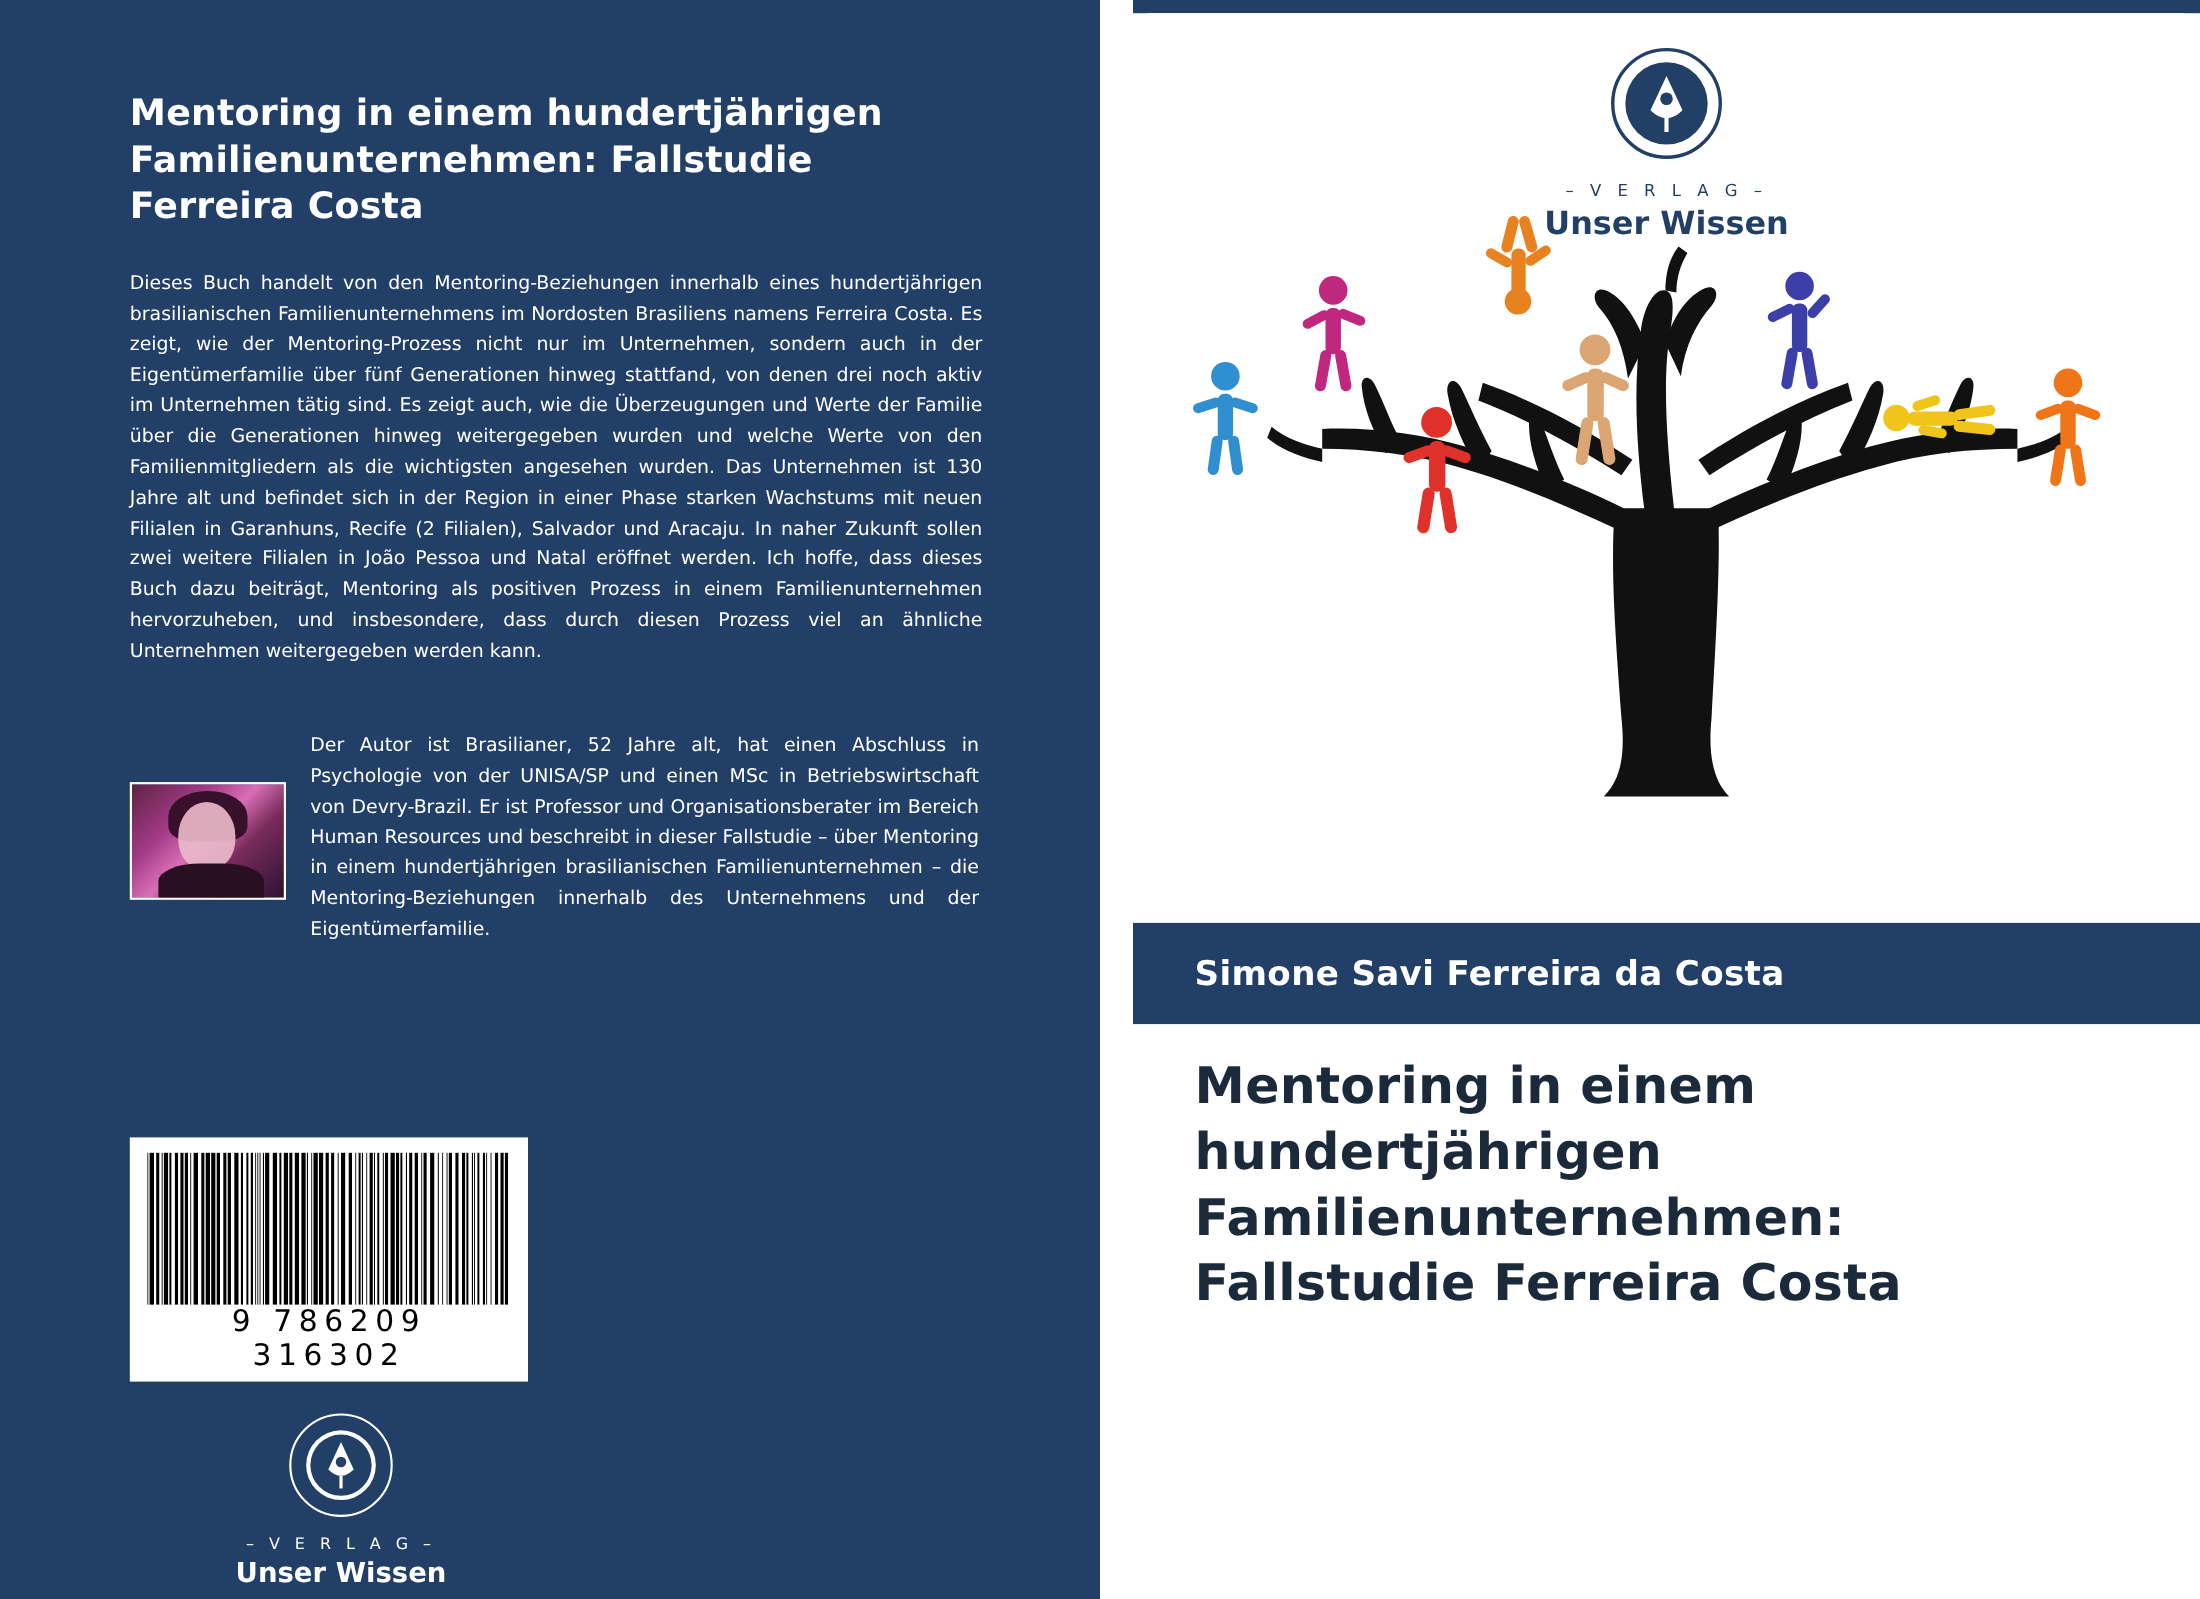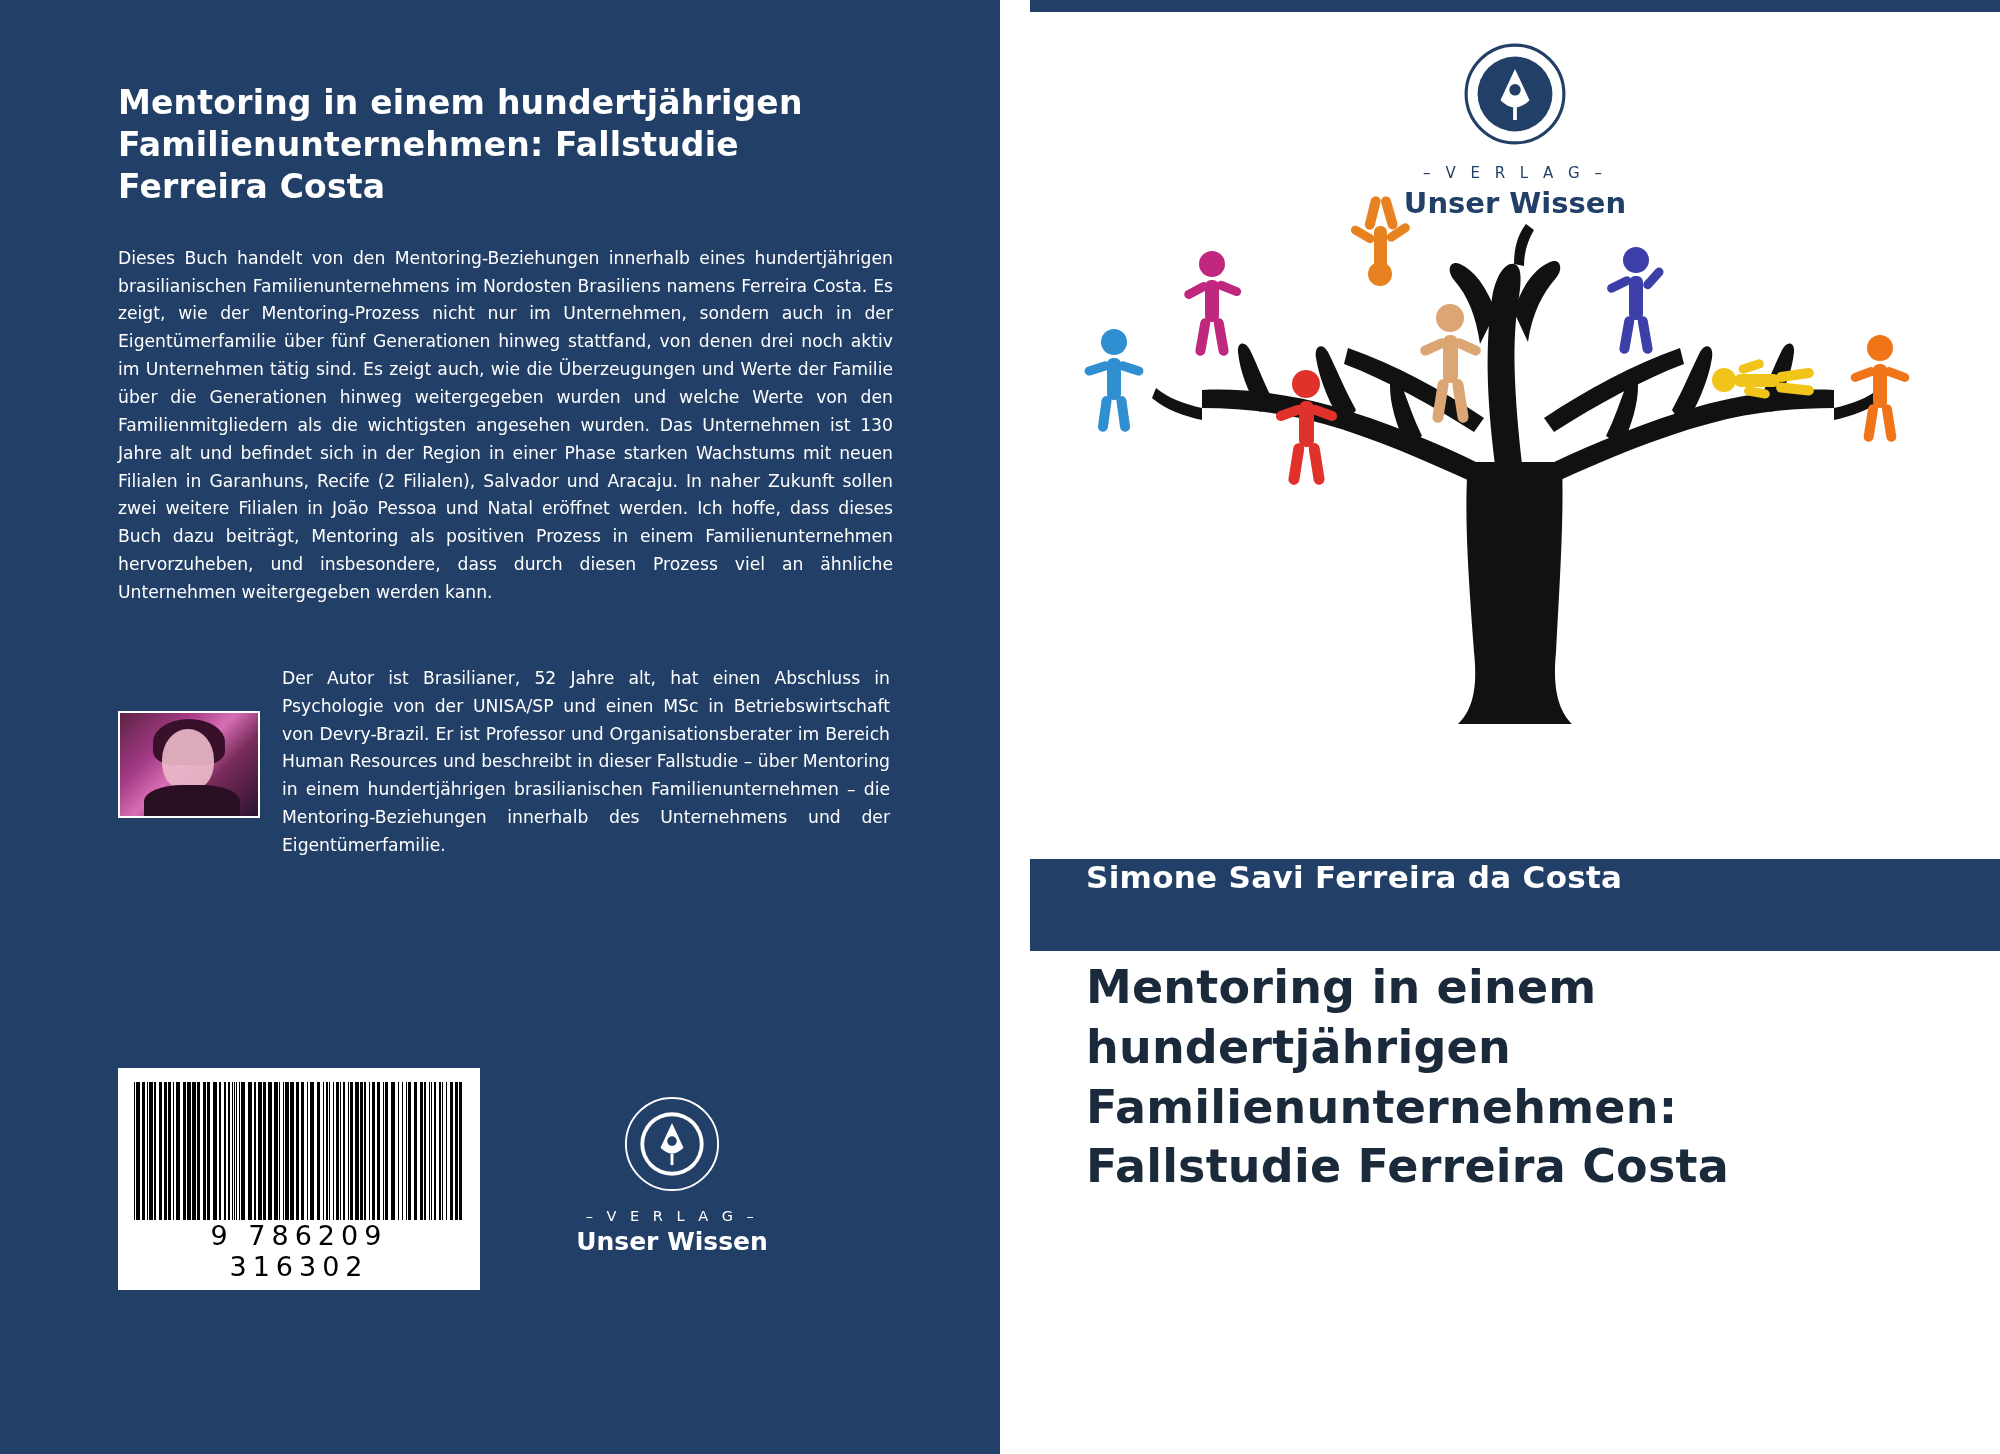--- a/index.html
+++ b/index.html
@@ -105,24 +105,24 @@
     line-height: 1.62;
     text-align: justify;
     margin-left: 22px;
     width: 608px;
   }
 
   
   .barcode-row {
     position: absolute;
     left: 0;
-    top: 1068px;
+    top: 1034px;
     width: 790px;
     display: flex;
-    flex-direction: row;
+    flex-direction: column;
     align-items: flex-start;
   }
   .barcode-box {
     width: 362px;
     height: 222px;
     background: #ffffff;
     box-sizing: border-box;
     padding: 14px 16px 6px 16px;
     display: flex;
     flex-direction: column;
@@ -213,25 +213,26 @@
     margin-top: 14px;
   }
   .publisher-mark .unser {
     font-size: 29px;
     font-weight: bold;
     margin-top: 4px;
   }
   .author-bar {
     position: absolute;
     left: 0;
-    top: 859px;
+    top: 839px;
     width: 970px;
     height: 92px;
     background: #223f67;
     display: flex;
+    align-items: center;
   }
   .author-bar span {
     color: #ffffff;
     font-size: 31px;
     font-weight: bold;
     margin-left: 56px;
     letter-spacing: 0.3px;
   }
   .rule {
     position: absolute;

